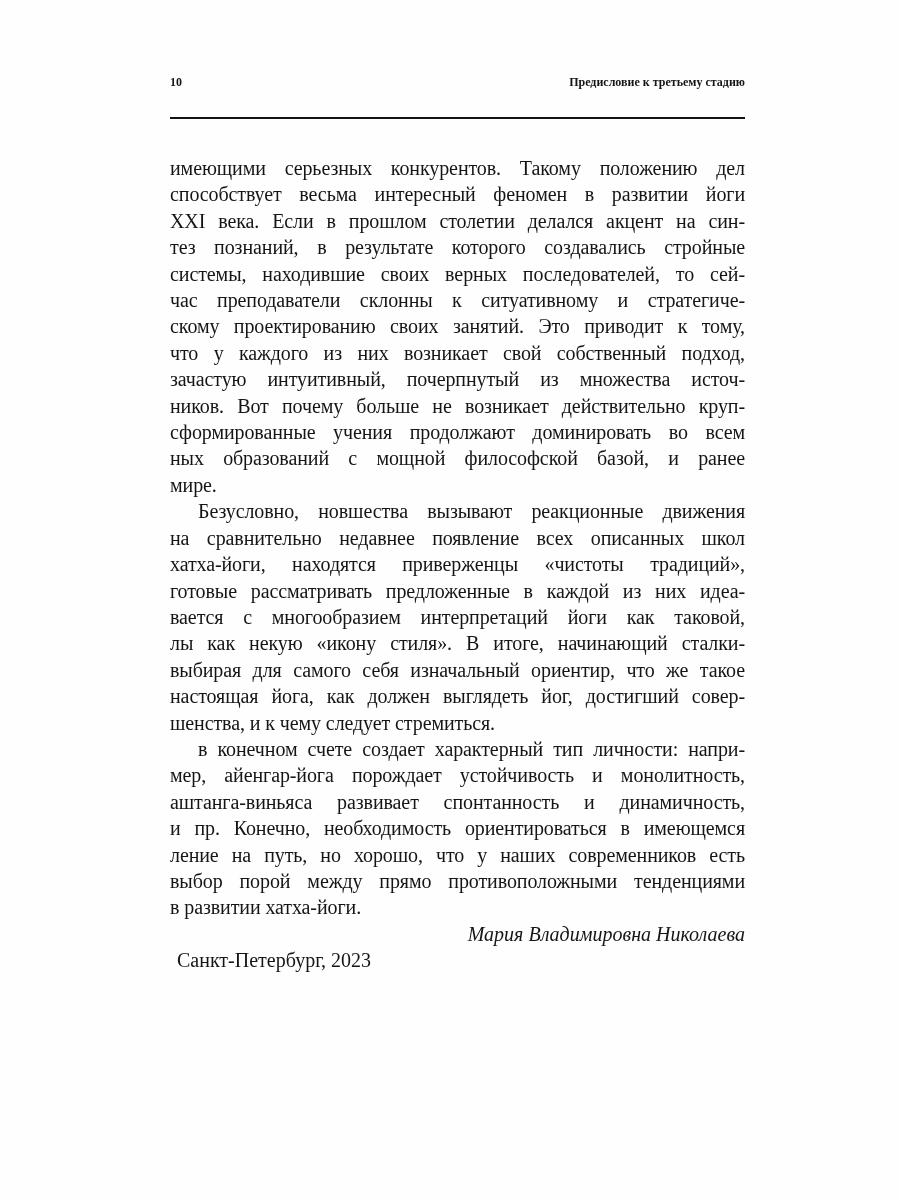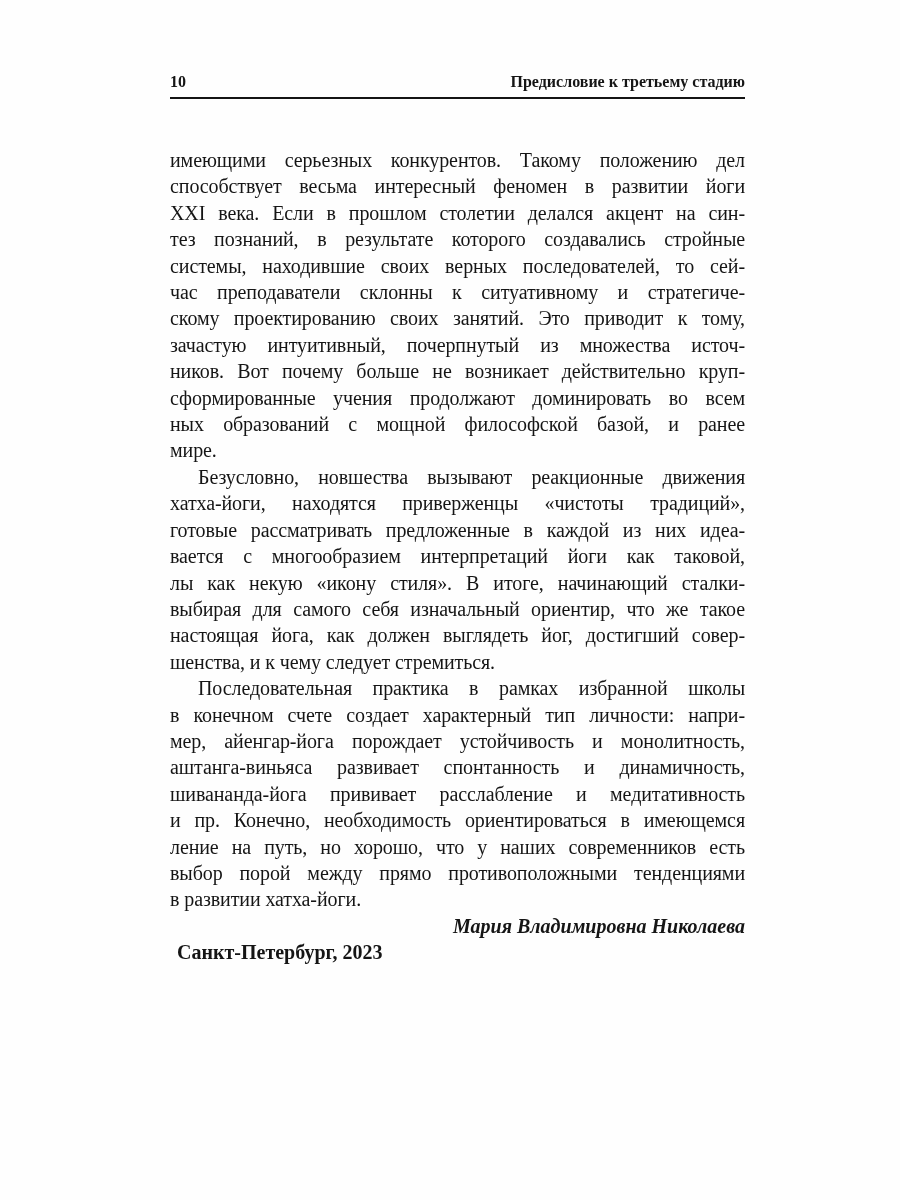--- a/index.html
+++ b/index.html
@@ -20,46 +20,45 @@
     position: absolute;
     left: 170px;
     top: 70px;
     width: 575px;
   }
   .header {
     display: flex;
     justify-content: space-between;
     align-items: baseline;
     font-weight: 700;
-    font-size: 16px;
+    font-size: 12px;
     line-height: 24px;
-    padding-bottom: 3px;
+    padding-bottom: 23px;
     border-bottom: 2px solid #141414;
   }
   .body-text {
-    margin-top: 48px;
+    margin-top: 36px;
     font-size: 20px;
     line-height: 26.4px;
     letter-spacing: -0.1px;
   }
   .line {
     text-align: justify;
     text-align-last: justify;
     white-space: normal;
   }
   .line.para-last {
     text-align-last: left;
   }
   .para.indent .line:first-child {
     text-indent: 28px;
   }
   .sig {
     font-size: 20px;
     line-height: 26.4px;
-    font-weight: bold;
   }
   .sig.author {
     font-style: italic;
     text-align: right;
   }
   .sig.place {
     text-align: left;
     margin-left: 7px;
   }
 </style>
@@ -76,42 +75,42 @@
 
     <div class="body-text" id="body-text">
         <div class="para">
           <div class="line">имеющими серьезных конкурентов. Такому положению дел</div>
           <div class="line">способствует весьма интересный феномен в развитии йоги</div>
           <div class="line">XXI века. Если в прошлом столетии делался акцент на син-</div>
           <div class="line">тез познаний, в результате которого создавались стройные</div>
           <div class="line">системы, находившие своих верных последователей, то сей-</div>
           <div class="line">час преподаватели склонны к ситуативному и стратегиче-</div>
           <div class="line">скому проектированию своих занятий. Это приводит к тому,</div>
+          <div class="line">что у каждого из них возникает свой собственный подход,</div>
           <div class="line">зачастую интуитивный, почерпнутый из множества источ-</div>
           <div class="line">ников. Вот почему больше не возникает действительно круп-</div>
           <div class="line">сформированные учения продолжают доминировать во всем</div>
           <div class="line">ных образований с мощной философской базой, и ранее</div>
           <div class="line para-last">мире.</div>
         </div>
         <div class="para indent">
           <div class="line">Безусловно, новшества вызывают реакционные движения</div>
+          <div class="line">на сравнительно недавнее появление всех описанных школ</div>
           <div class="line">хатха-йоги, находятся приверженцы «чистоты традиций»,</div>
           <div class="line">готовые рассматривать предложенные в каждой из них идеа-</div>
           <div class="line">вается с многообразием интерпретаций йоги как таковой,</div>
           <div class="line">лы как некую «икону стиля». В итоге, начинающий сталки-</div>
           <div class="line">выбирая для самого себя изначальный ориентир, что же такое</div>
           <div class="line">настоящая йога, как должен выглядеть йог, достигший совер-</div>
           <div class="line para-last">шенства, и к чему следует стремиться.</div>
         </div>
         <div class="para indent">
-          <div class="line">Последовательная практика в рамках избранной школы</div>
           <div class="line">в конечном счете создает характерный тип личности: напри-</div>
           <div class="line">мер, айенгар-йога порождает устойчивость и монолитность,</div>
           <div class="line">аштанга-виньяса развивает спонтанность и динамичность,</div>
-          <div class="line">шивананда-йога прививает расслабление и медитативность</div>
           <div class="line">и пр. Конечно, необходимость ориентироваться в имеющемся</div>
           <div class="line">ление на путь, но хорошо, что у наших современников есть</div>
           <div class="line">выбор порой между прямо противоположными тенденциями</div>
           <div class="line para-last">в развитии хатха-йоги.</div>
         </div>
       </div>
 
     <div class="sig author">Мария Владимировна Николаева</div>
 
     <div class="sig place">Санкт-Петербург, 2023</div>

